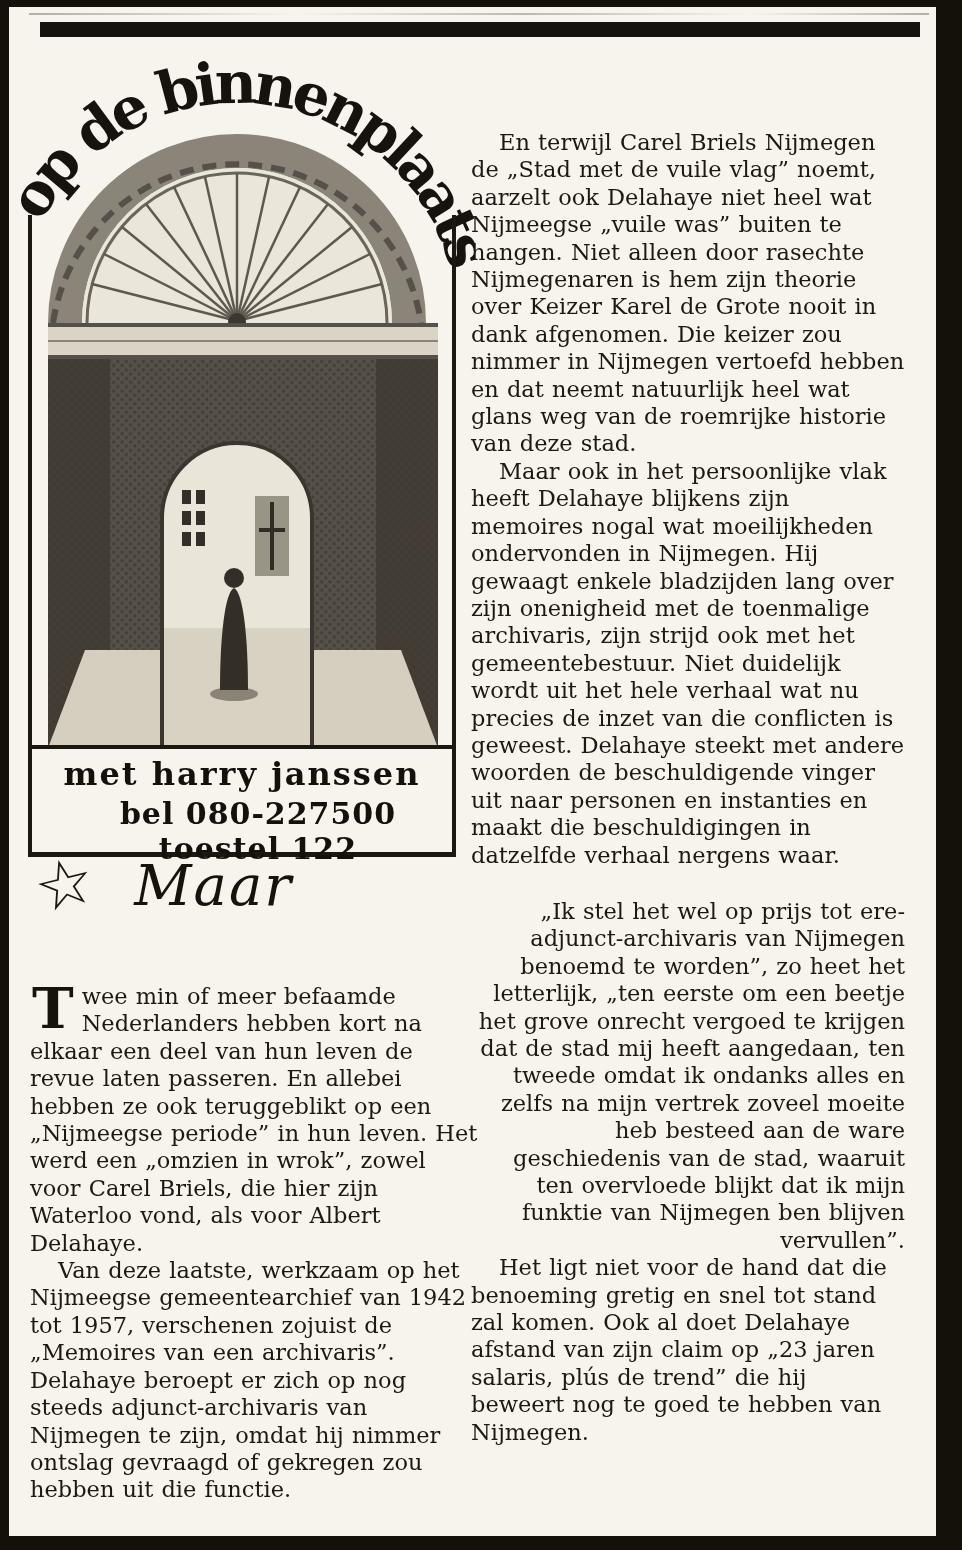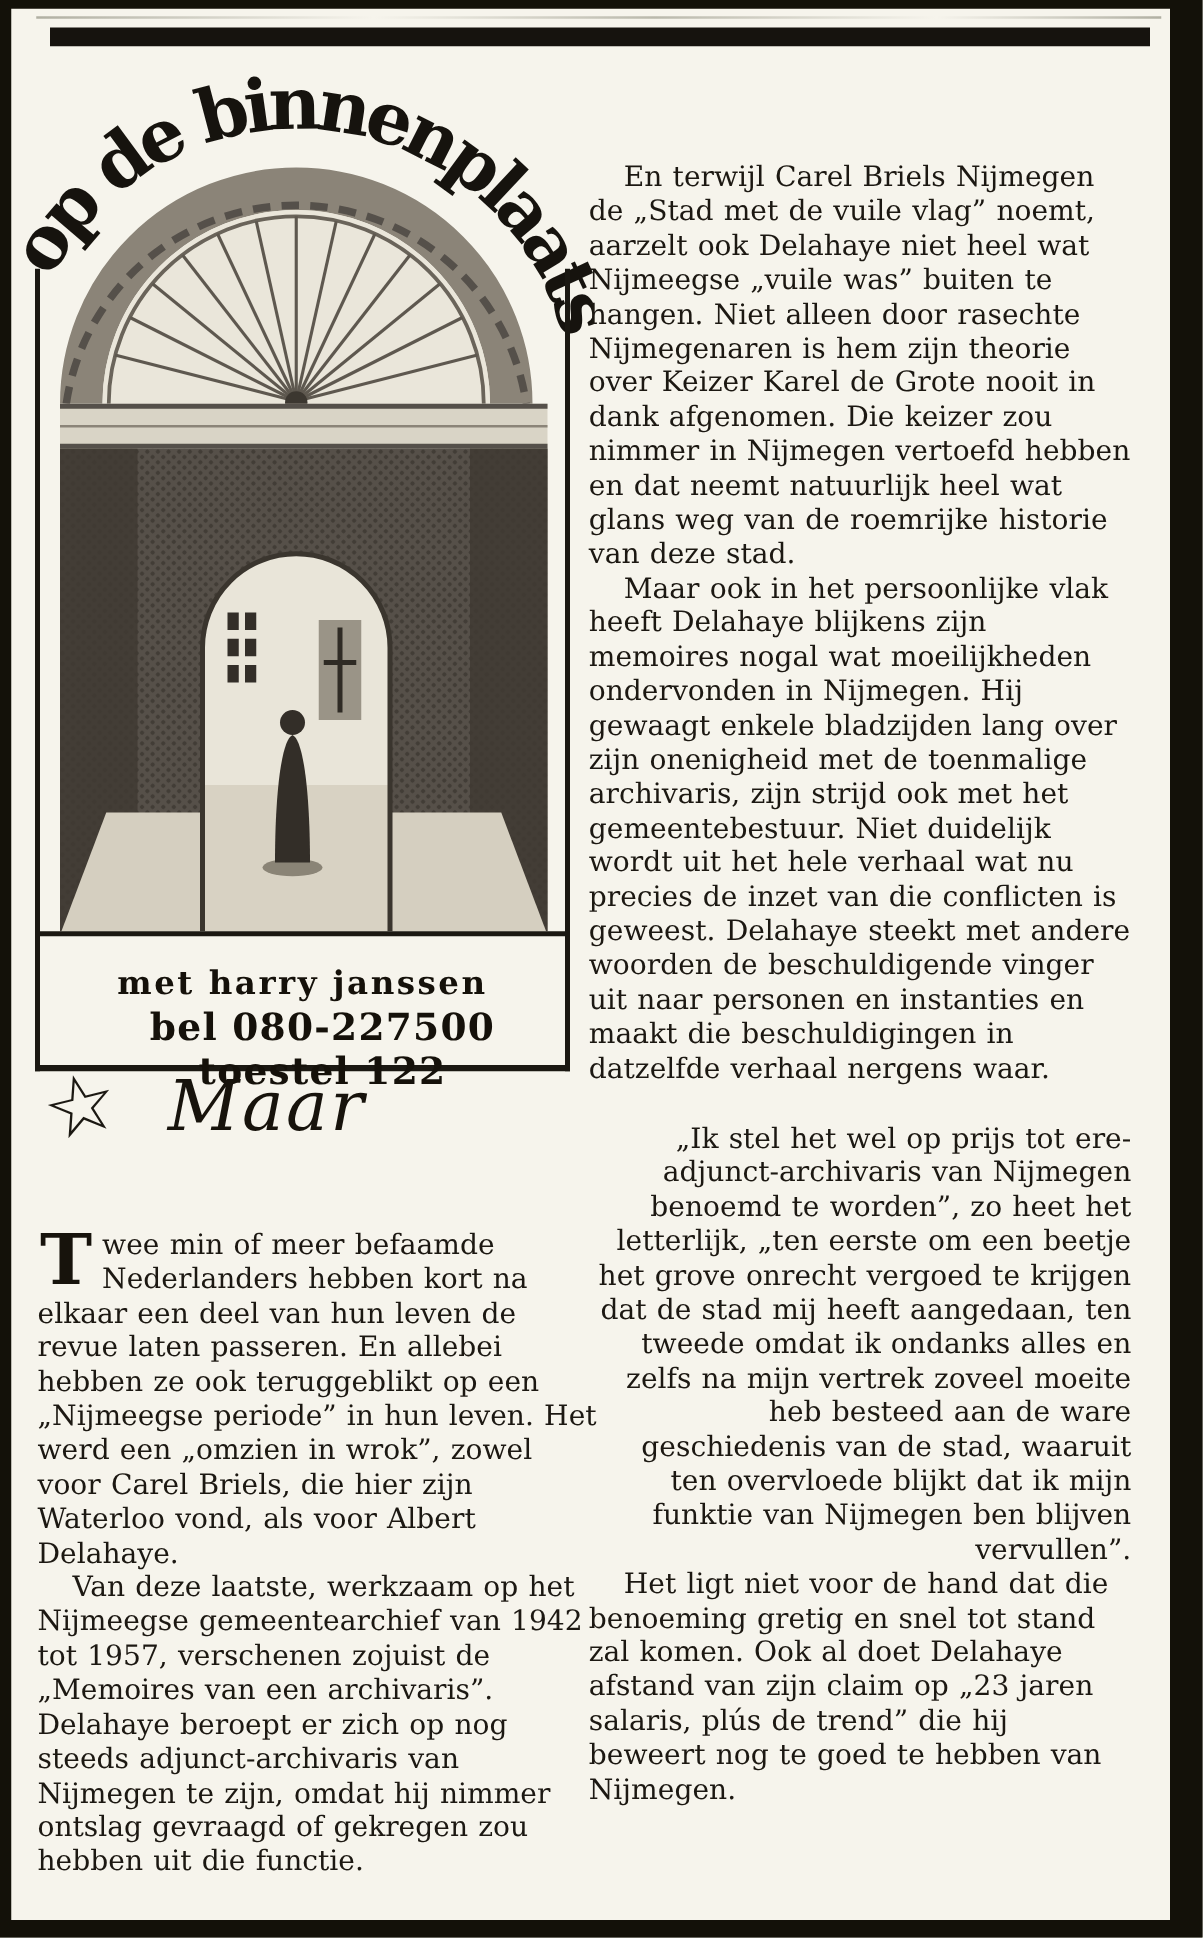--- a/index.html
+++ b/index.html
@@ -33,21 +33,21 @@
     border-left:4px solid #1b1812; border-right:4px solid #1b1812;
     border-bottom:5px solid #1b1812;
   }
   .photo-svg { position:absolute; left:24px; top:121px; }
   .caption {
     position:absolute; left:0; bottom:0; width:100%; height:107px;
     box-sizing:border-box; border-top:4px solid #1b1812;
     background:#f6f4ec; text-align:center; color:#15110a;
   }
   .caption .l1 {
-    margin-top:23px; font-size:26px; font-weight:700; letter-spacing:2px;
+    margin-top:6px; font-size:32px; font-weight:700; letter-spacing:2px;
   }
   .caption .l2 {
     margin-top:3px; font-size:30px; font-weight:700; letter-spacing:1px;margin-left:32px;
   }
   
   .heading { position:absolute; left:26px; top:848px; display:flex; align-items:flex-start; }
   .star {
     font-size:66px; line-height:60px; color:#1b1812;
     transform:rotate(-14deg); font-family:"DejaVu Sans", sans-serif;
   }

